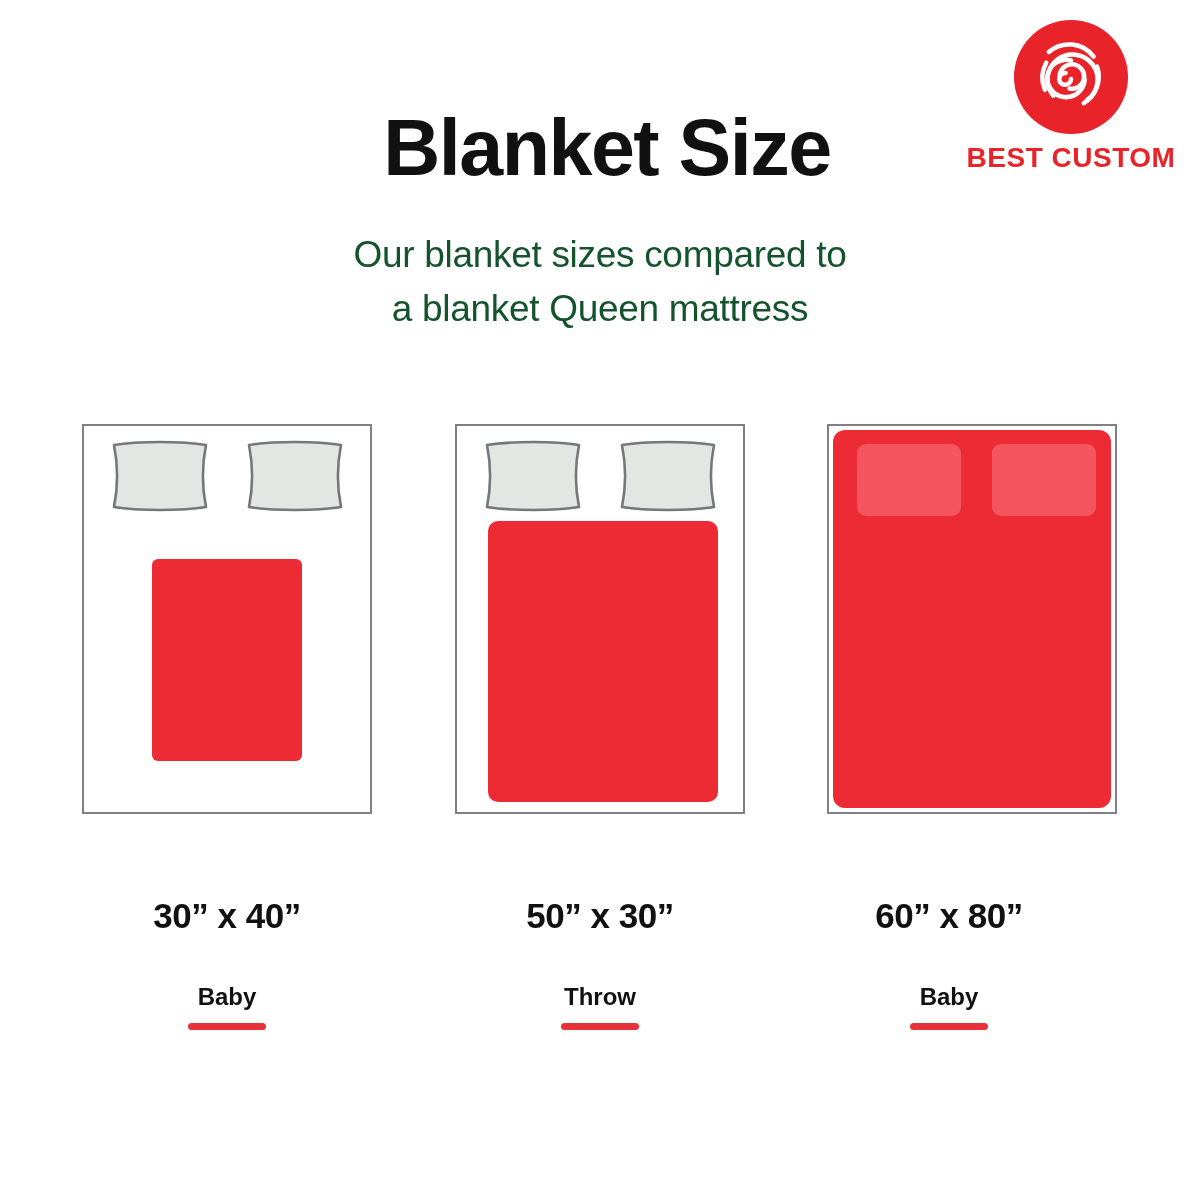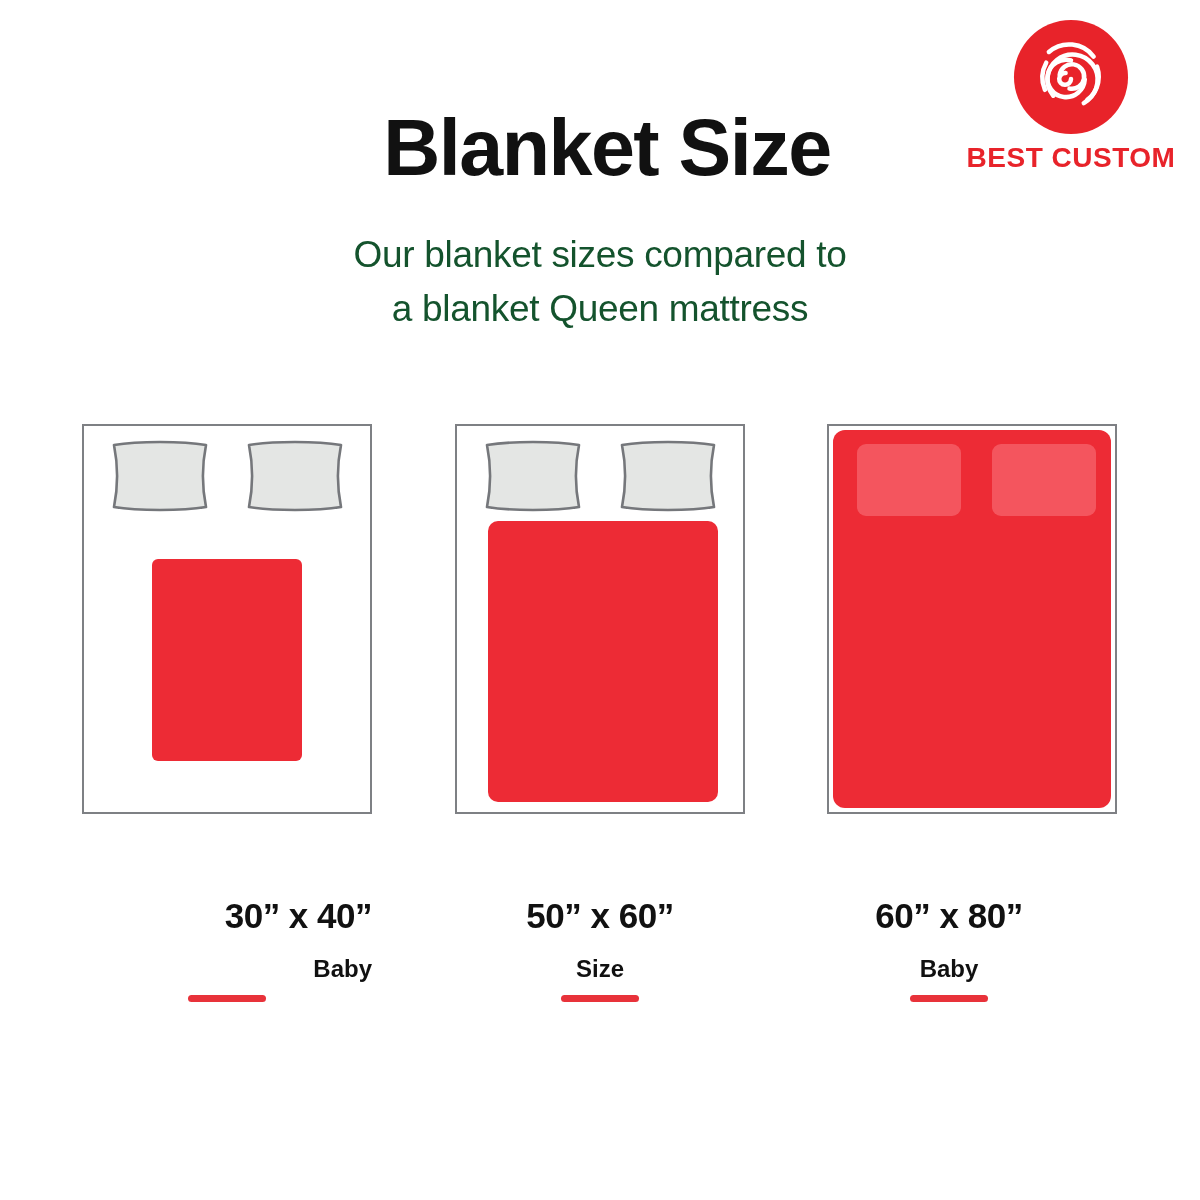--- a/index.html
+++ b/index.html
@@ -145,32 +145,32 @@
     left: 0;
     width: 1200px;
     height: 140px;
   }
   .caption {
     position: absolute;
     top: 0;
     width: 290px;
     text-align: center;
   }
-  .cap-1 { left: 82px; text-align: right; }
+  .cap-1 { left: 82px; }
   .cap-2 { left: 455px; }
   .cap-3 { left: 804px; }
   .cap-dims {
     font-size: 35px;
     font-weight: bold;
     color: #111111;
     letter-spacing: -0.5px;
     line-height: 1;
   }
   .cap-name {
-    margin-top: 24px;
+    margin-top: 52px;
     font-size: 24px;
     font-weight: bold;
     color: #111111;
     line-height: 1;
   }
   .cap-rule {
     margin: 14px auto 0 auto;
     width: 78px;
     height: 7px;
     border-radius: 4px;
@@ -245,22 +245,22 @@
 
   <div id="captions">
 
     <div class="caption cap-1">
       <div class="cap-dims">30” x 40”</div>
       <div class="cap-name">Baby</div>
       <div class="cap-rule"></div>
     </div>
 
     <div class="caption cap-2">
-      <div class="cap-dims">50” x 60”</div>
-      <div class="cap-name">Size</div>
+      <div class="cap-dims">50” x 30”</div>
+      <div class="cap-name">Throw</div>
       <div class="cap-rule"></div>
     </div>
 
     <div class="caption cap-3">
       <div class="cap-dims">60” x 80”</div>
       <div class="cap-name">Baby</div>
       <div class="cap-rule"></div>
     </div>
 
   </div>

